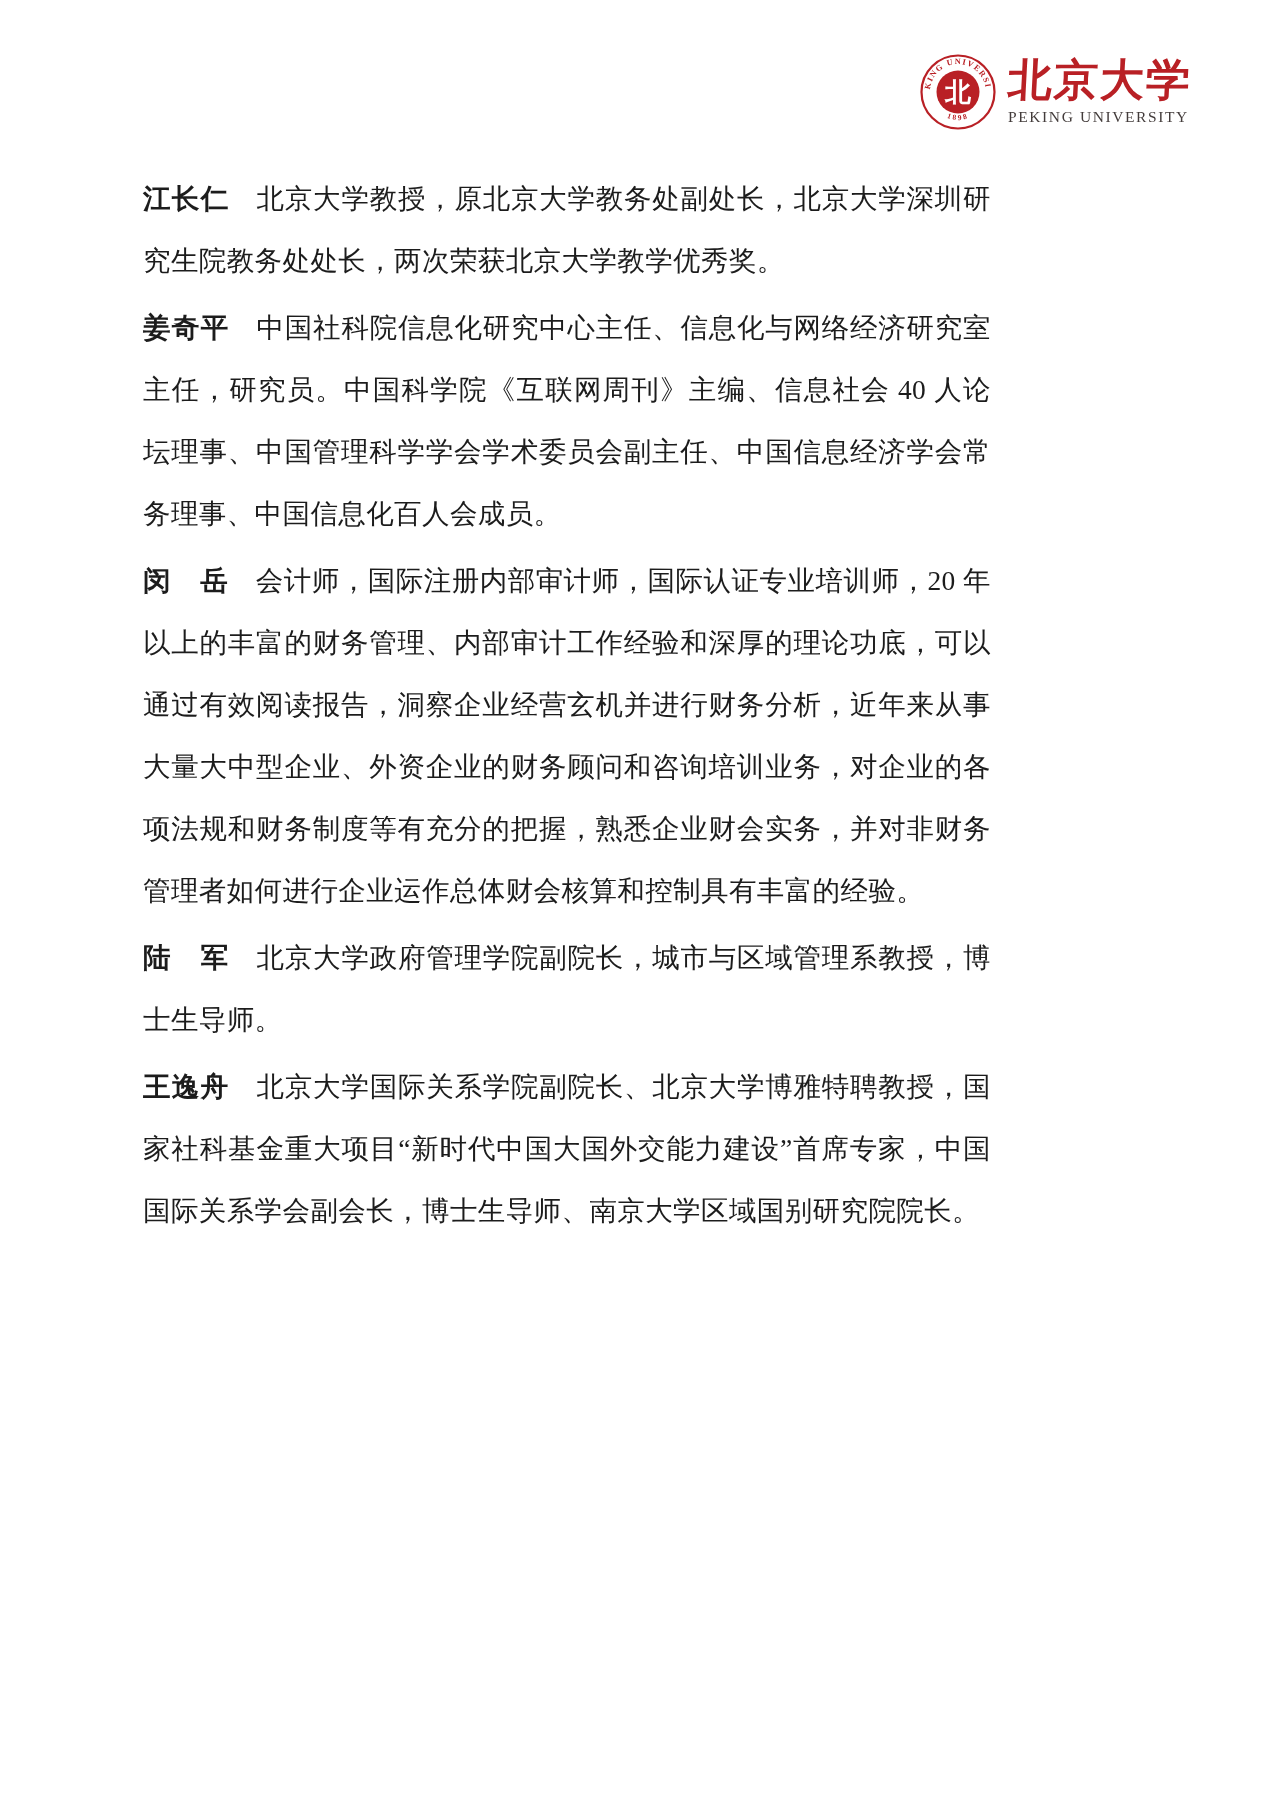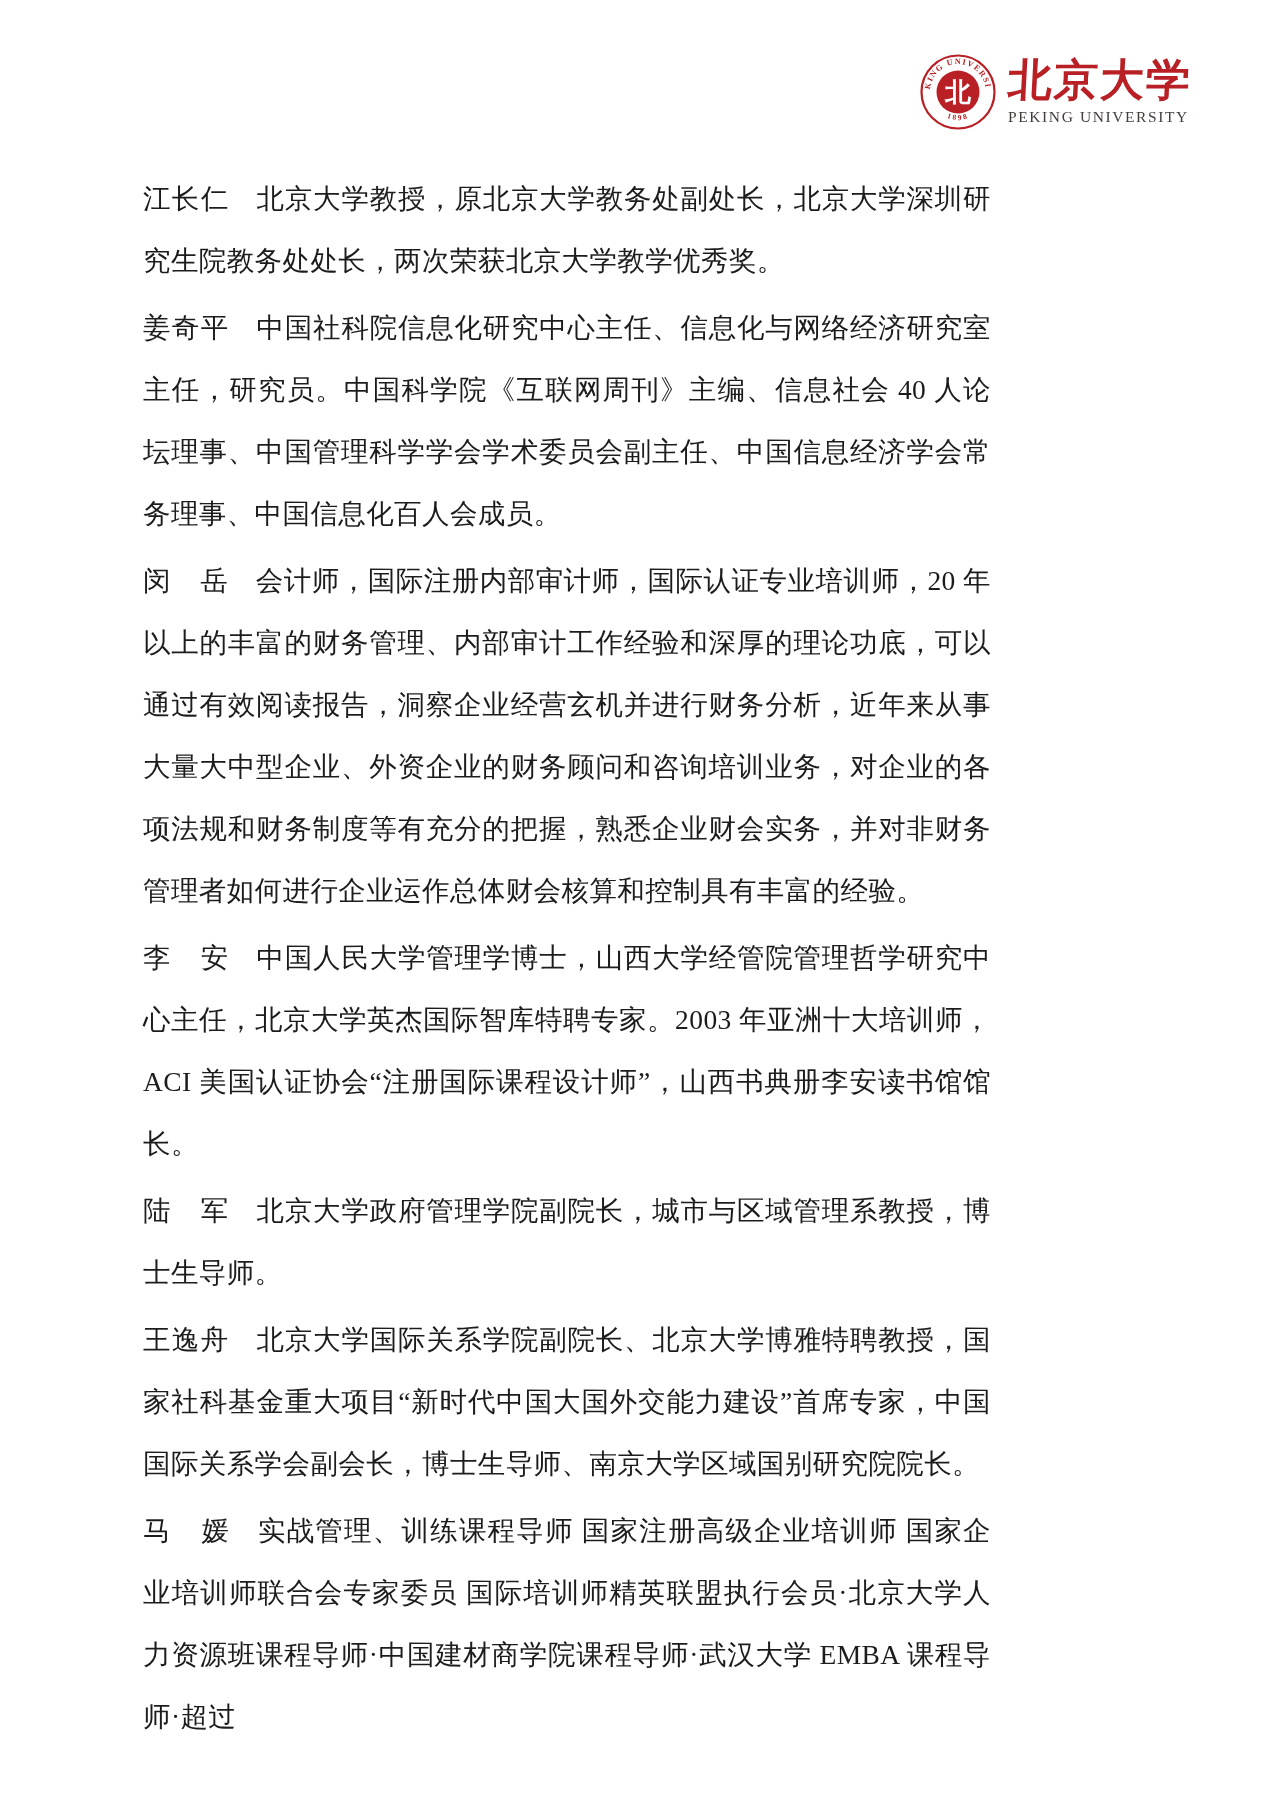--- a/index.html
+++ b/index.html
@@ -42,21 +42,21 @@
     width:848px;
   }
   .entry{
     margin:0 0 5px 0;
     font-size:27.5px;
     line-height:62px;
     text-align:justify;
     letter-spacing:0.4px;
   }
   .entry-name{
-    font-weight:400;
+    font-weight:700;
     margin-right:27px;
     letter-spacing:1px;
     white-space:pre;
   }
 </style>
 </head>
 <body>
 
 <div class="page">
 
@@ -79,19 +79,17 @@
     <div class="wordmark">
       <div class="cn-name">北京大学</div>
       <div class="en-name">PEKING UNIVERSITY</div>
     </div>
   </div>
 
   <div class="doc">
     <p class="entry"><span class="entry-name">江长仁</span><span>北京大学教授，原北京大学教务处副处长，北京大学深圳研究生院教务处处长，两次荣获北京大学教学优秀奖。</span></p>
     <p class="entry"><span class="entry-name">姜奇平</span><span>中国社科院信息化研究中心主任、信息化与网络经济研究室主任，研究员。中国科学院《互联网周刊》主编、信息社会 40 人论坛理事、中国管理科学学会学术委员会副主任、中国信息经济学会常务理事、中国信息化百人会成员。</span></p>
     <p class="entry"><span class="entry-name">闵　岳</span><span>会计师，国际注册内部审计师，国际认证专业培训师，20 年以上的丰富的财务管理、内部审计工作经验和深厚的理论功底，可以通过有效阅读报告，洞察企业经营玄机并进行财务分析，近年来从事大量大中型企业、外资企业的财务顾问和咨询培训业务，对企业的各项法规和财务制度等有充分的把握，熟悉企业财会实务，并对非财务管理者如何进行企业运作总体财会核算和控制具有丰富的经验。</span></p>
-    <p class="entry"><span class="entry-name">李　安</span><span>中国人民大学管理学博士，山西大学经管院管理哲学研究中心主任，北京大学英杰国际智库特聘专家。2003 年亚洲十大培训师，ACI 美国认证协会“注册国际课程设计师”，山西书典册李安读书馆馆长。</span></p>
     <p class="entry"><span class="entry-name">陆　军</span><span>北京大学政府管理学院副院长，城市与区域管理系教授，博士生导师。</span></p>
     <p class="entry"><span class="entry-name">王逸舟</span><span>北京大学国际关系学院副院长、北京大学博雅特聘教授，国家社科基金重大项目“新时代中国大国外交能力建设”首席专家，中国国际关系学会副会长，博士生导师、南京大学区域国别研究院院长。</span></p>
-    <p class="entry"><span class="entry-name">马　媛</span><span>实战管理、训练课程导师 国家注册高级企业培训师 国家企业培训师联合会专家委员 国际培训师精英联盟执行会员·北京大学人力资源班课程导师·中国建材商学院课程导师·武汉大学 EMBA 课程导师·超过</span></p>
   </div>
 
 </div>
 
 </body></html>

